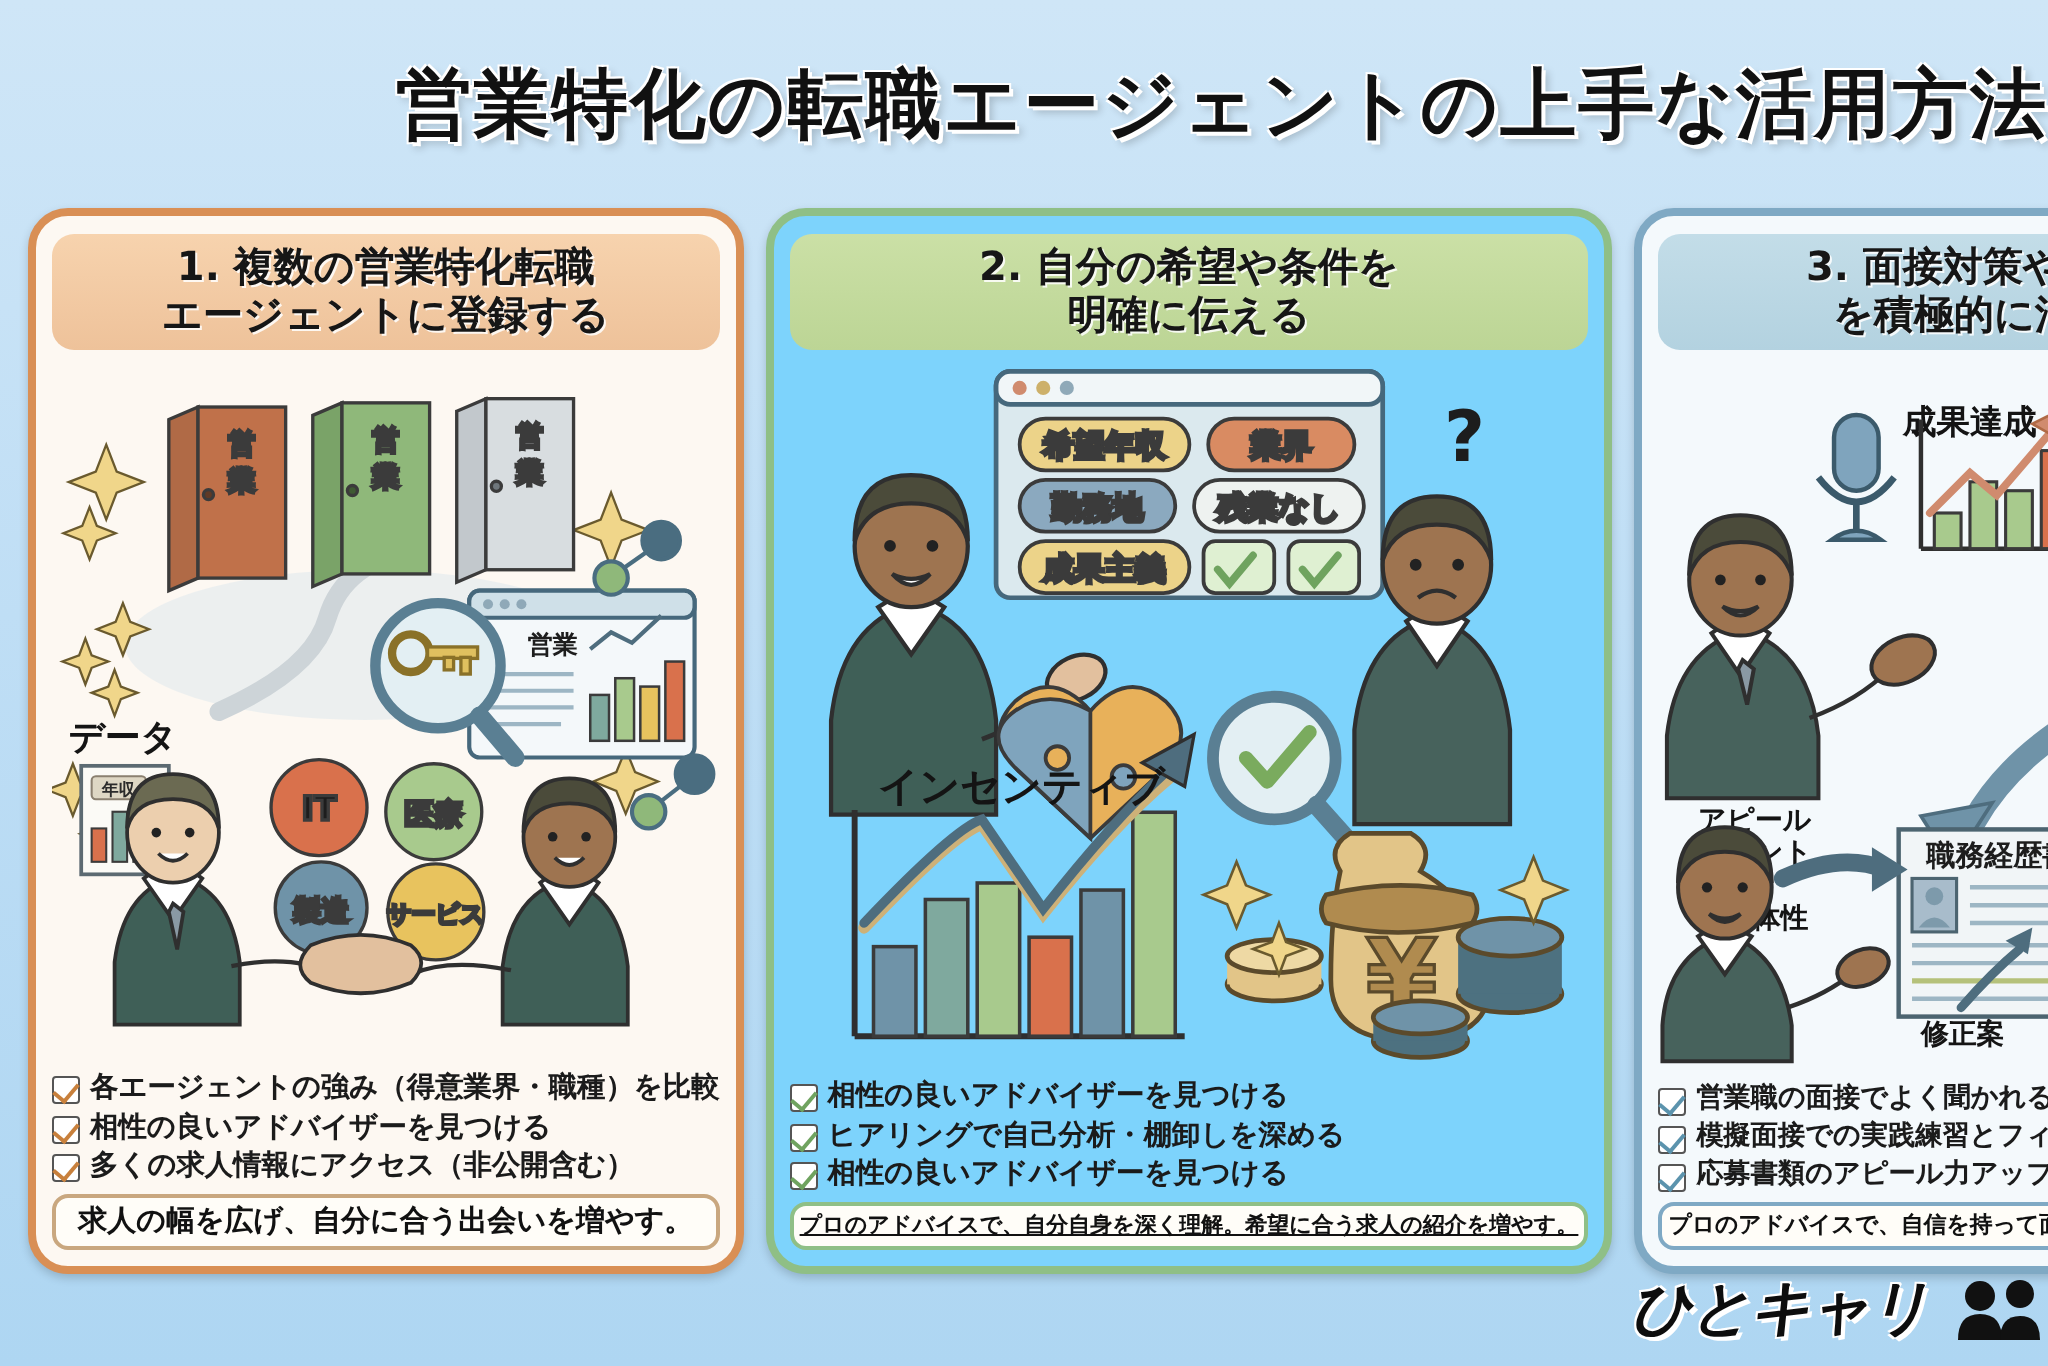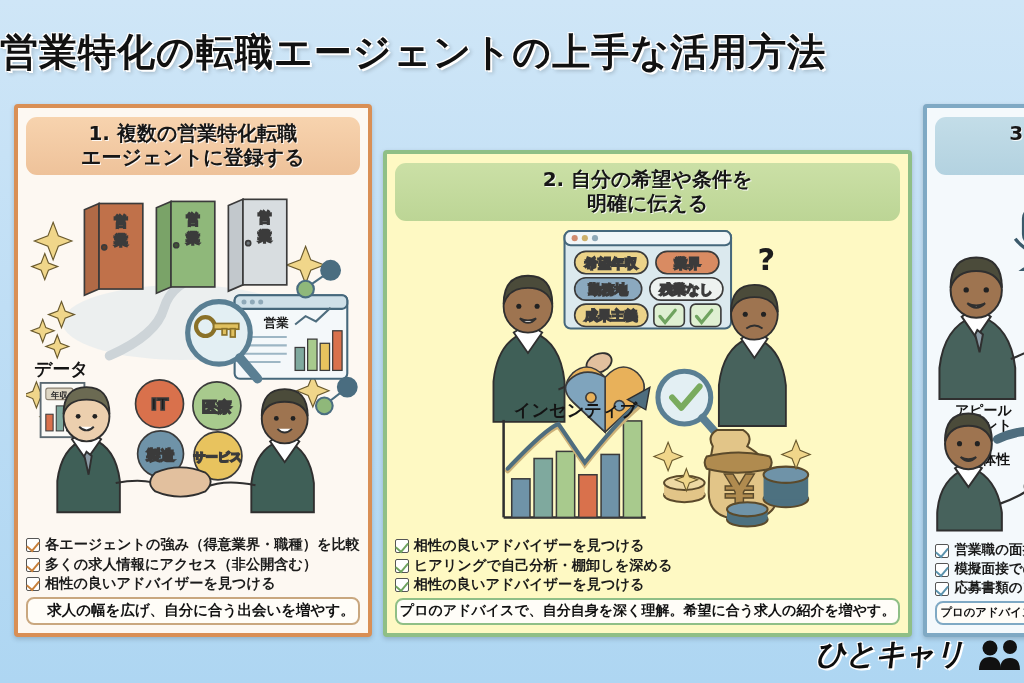--- a/index.html
+++ b/index.html
@@ -5,37 +5,37 @@
   * { box-sizing: border-box; margin: 0; padding: 0; }
 
   body {
     width: 1024px; height: 683px;
     font-family: "DejaVu Sans", "Liberation Sans", sans-serif;
     background: linear-gradient(180deg,#cfe6f7 0%,#bfdef5 45%,#aed6f2 100%);
     overflow: hidden; position: relative;
   }
 
   
-  .title-wrap { width: 100%; height: 104px; display:flex; align-items:center; justify-content:flex-start; }
+  .title-wrap { width: 100%; height: 104px; display:flex; align-items:center; justify-content:flex-end; }
   .title {
     font-size: 38px; font-weight: 700; color:#111; letter-spacing: 1px;
     text-shadow: 2px 2px 0 #fff, -1px -1px 0 #fff, 1px -1px 0 #fff, -1px 1px 0 #fff, 3px 3px 4px rgba(0,0,0,.22);
     white-space: nowrap;
   }
 
   
   .panels { display:flex; gap: 11px; padding: 0 14px; height: 533px; }
   .panel {
-    flex: 1 1 0; border-radius: 4px; background:#fdfcf7;
+    flex: 1 1 0; border-radius: 20px; background:#fdfcf7;
     border: 4px solid #c8c8c8; position: relative;
     display:flex; flex-direction:column; padding: 9px 8px 8px 8px;
     box-shadow: 0 2px 5px rgba(0,0,0,.18);
   }
   .p1 { border-color:#d98f55; background:#fdf8f2; }
-  .p2 { border-color:#8fbf86; background:#fef9c3;margin-top:46px; }
+  .p2 { border-color:#8fbf86; background:#7dd3fc; }
   .p3 { border-color:#7fa9c4; background:#f4f9fc; }
 
   .phead {
     border-radius: 11px; text-align:center; padding: 5px 4px 6px 4px;
     font-size: 20px; font-weight: 700; line-height: 1.18; color:#161616;
     text-shadow: 1px 1px 0 rgba(255,255,255,.85);
     white-space: pre-line;
   }
   .p1 .phead { background: linear-gradient(180deg,#f7d3ae,#eec29a); }
   .p2 .phead { background: linear-gradient(180deg,#cbe0a6,#bcd595); }
@@ -57,24 +57,24 @@
     border-right:2.3px solid #c8803c; border-bottom:2.3px solid #c8803c;
     transform: rotate(40deg);
   }
   .p2 .cbox::after, .p3 .cbox::after { border-color:#6fa35f; }
   .p3 .cbox::after { border-color:#5b93ad; }
   .btext { font-size: 14.2px; font-weight: 700; color:#1b1b1b; line-height:1.32; white-space:nowrap; }
   .p3 .btext { font-size: 13.6px; }
 
   .footer-note {
     margin-top: 3px; border:2px solid #c9a77f; border-radius:8px; background:#fffdf8;
-    text-align:right; font-size:14.5px; font-weight:700; color:#111; padding:2px 3px 3px;
+    text-align:center; font-size:14.5px; font-weight:700; color:#111; padding:2px 3px 3px;
     white-space:nowrap;
   }
-  .p2 .footer-note { border-color:#8fbf86; font-size:14px; }
+  .p2 .footer-note { border-color:#8fbf86; font-size:11px;text-decoration:underline; }
   .p3 .footer-note { border-color:#7fa9c4; font-size:11.4px; }
 
   
   .logo {
     position:absolute; right: 4px; bottom: 8px; display:flex; align-items:center; gap:14px;
   }
   .logo-text {
     font-size: 30px; font-weight: 700; font-style: italic; color:#0d0d0d;
     text-shadow: 2px 2px 0 #fff, -1px -1px 0 #fff, 1px -1px 0 #fff, -1px 1px 0 #fff;
     letter-spacing: -1px;
@@ -225,25 +225,25 @@
       </svg>
     </div>
 
     <div class="bullets">
       <div class="bullet">
         <span class="cbox"></span>
         <span class="btext">各エージェントの強み（得意業界・職種）を比較</span>
       </div>
       <div class="bullet">
         <span class="cbox"></span>
+        <span class="btext">相性の良いアドバイザーを見つける</span>
+      </div>
+      <div class="bullet">
+        <span class="cbox"></span>
         <span class="btext">多くの求人情報にアクセス（非公開含む）</span>
-      </div>
-      <div class="bullet">
-        <span class="cbox"></span>
-        <span class="btext">相性の良いアドバイザーを見つける</span>
       </div>
     </div>
     <div class="footer-note">求人の幅を広げ、自分に合う出会いを増やす。</div>
   </div>
 
   <div class="panel p2">
     <div class="phead">2. 自分の希望や条件を
 明確に伝える</div>
 
     <div class="illus">

